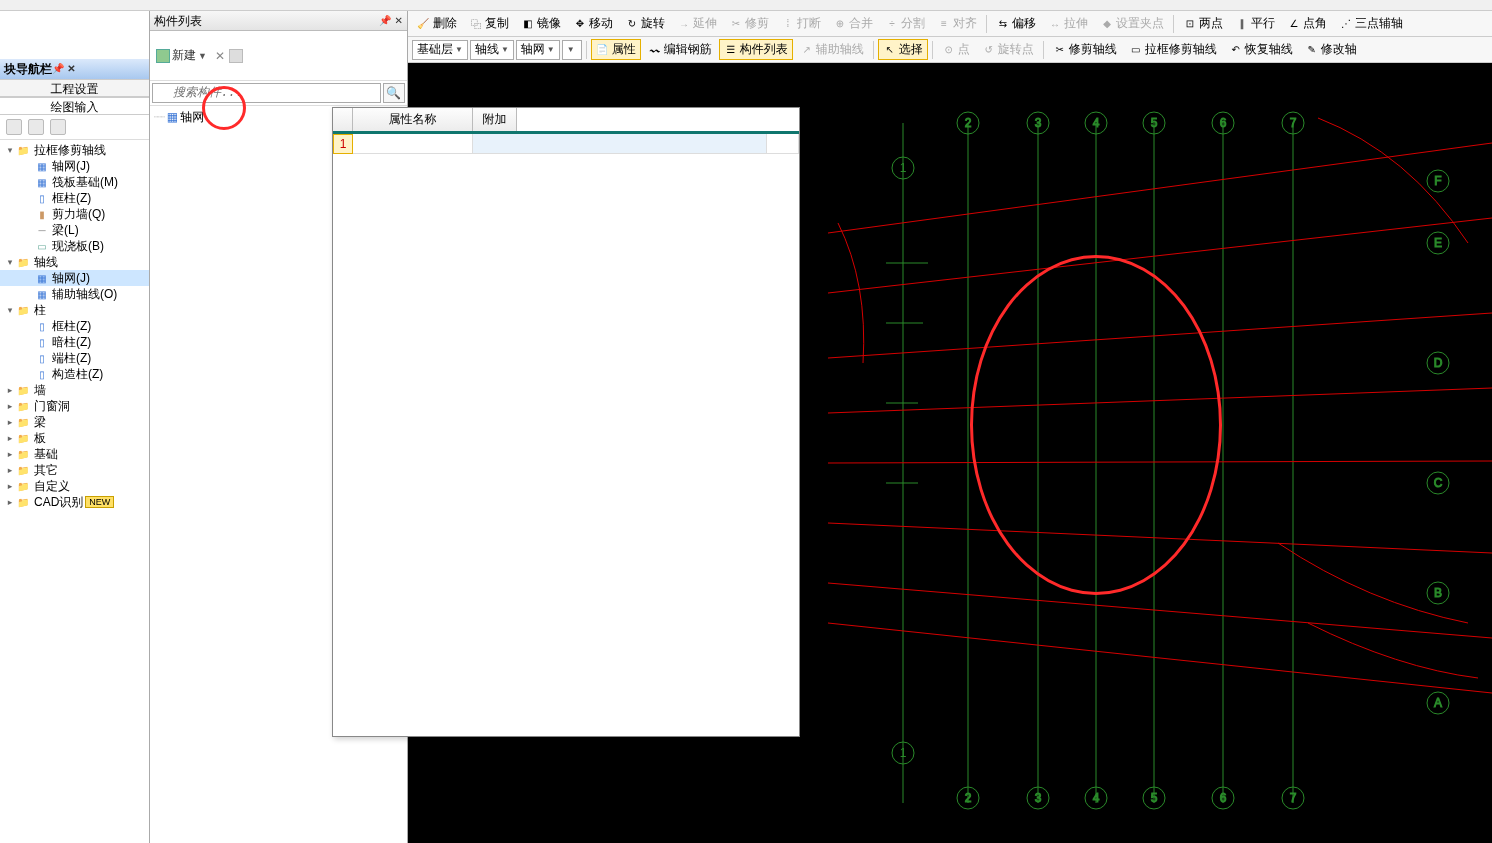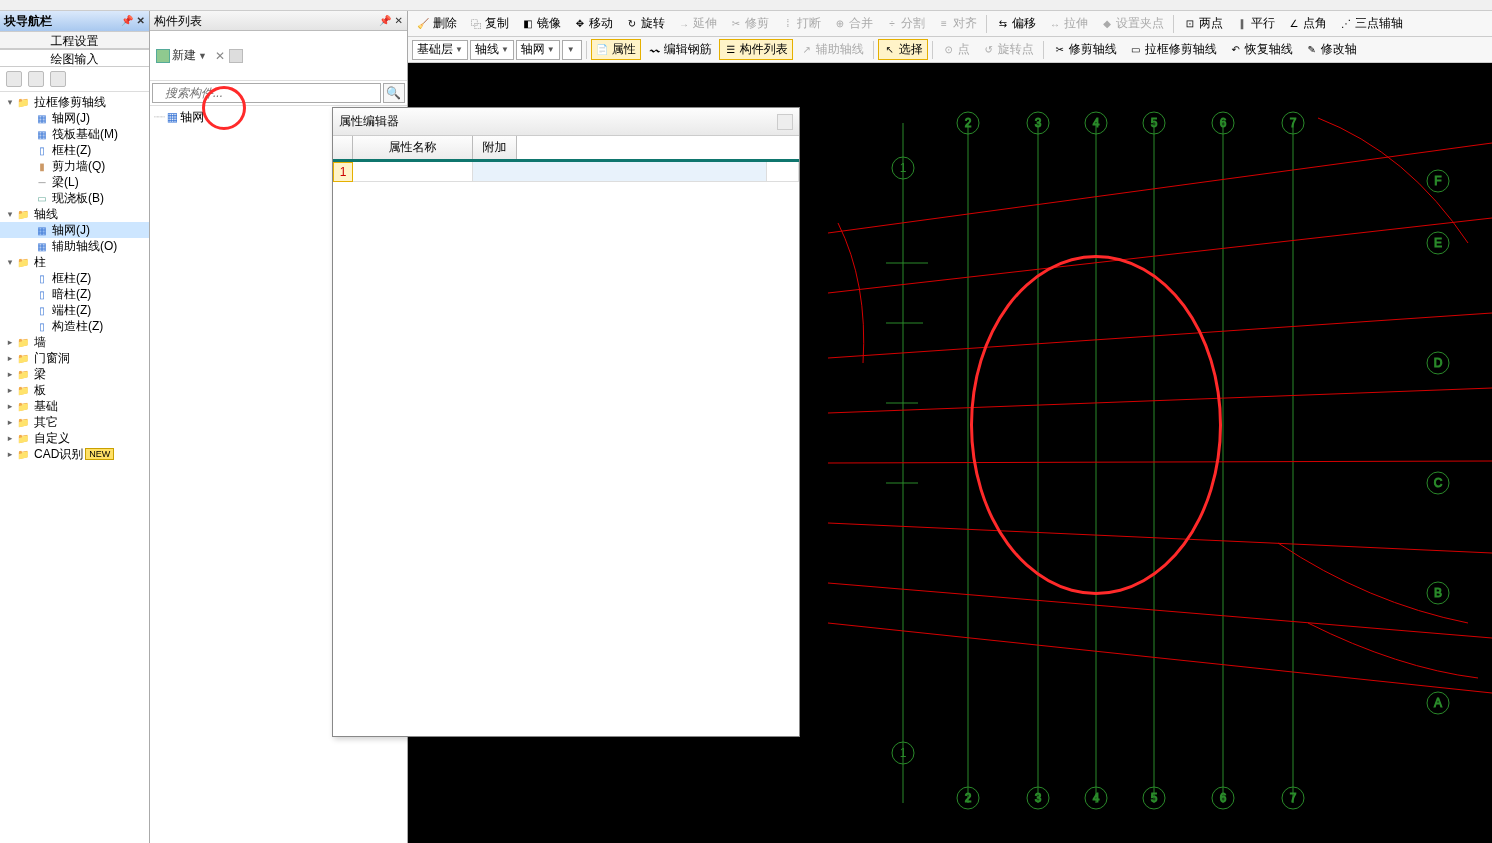--- a/index.html
+++ b/index.html
@@ -6,21 +6,21 @@
 body { width: 1492px; height: 843px; overflow: hidden; background: #f0f0f0; position: relative; }
 
 
 .top-toolbar { height: 11px; background: #f0f0f0; border-bottom: 1px solid #ccc; display:flex; align-items:center; gap:8px; padding-left:150px; overflow:hidden;}
 
 
 .main { display: flex; height: calc(100% - 11px); }
 
 
 .nav-panel { width: 150px; background: #fff; border-right: 1px solid #aaa; display:flex; flex-direction:column; }
-.nav-header { background: linear-gradient(to bottom,#dbe9fb,#a8c8ef); height: 20px; line-height:20px; padding:0 4px; display:flex; justify-content:space-between; align-items:center; color:#000; font-weight:bold;}
+.nav-header { background: linear-gradient(to bottom,#dbe9fb,#a8c8ef); height: 20px; line-height:20px; padding:0 4px; display:flex; align-items:center; color:#000; font-weight:bold;margin-top:48px;}
 .nav-header .pins { font-size:10px; color:#333; }
 .nav-tab { text-align:center; height:18px; line-height:18px; border-top:1px solid #ccc; border-bottom:1px solid #ccc; background:#f4f4f4; cursor:pointer;}
 .nav-tab.active { background:#fff; }
 .mini-toolbar { padding:4px 6px; display:flex; gap:6px; border-bottom:1px solid #ddd;}
 .mini-toolbar .ic { width:16px; height:16px; background:#e9e9e9; border:1px solid #bbb; border-radius:2px; cursor:pointer;}
 .tree { flex:1; overflow:auto; padding:2px 0; }
 .tree-item { display:flex; align-items:center; height:16px; cursor:pointer; white-space:nowrap;}
 .tree-item.selected { background:#cde6ff;}
 .tree-arrow { width:12px; text-align:center; color:#666; font-size:9px;}
 .tree-icon { width:16px; height:14px; margin-right:2px; display:flex; align-items:center; justify-content:center; font-size:10px;}
@@ -36,21 +36,21 @@
 .list-panel { width: 258px; background:#fff; border-right:1px solid #aaa; display:flex; flex-direction:column;}
 .list-header { background: linear-gradient(to bottom,#f7f7f7,#e4e4e4); height:20px; line-height:20px; padding:0 4px; display:flex; justify-content:space-between; border-bottom:1px solid #bbb;}
 .list-header .pins { font-size:10px; color:#333;}
 .list-toolbar { padding:16px 6px; display:flex; align-items:center; gap:4px; border-bottom:1px solid #ddd;}
 .list-toolbar .ic-new { display:flex; align-items:center; cursor:pointer; color:#333;}
 .list-toolbar .ic-new .sq { width:14px; height:14px; background:#8fc98f; border:1px solid #5a9; margin-right:2px;}
 .list-toolbar .drop { font-size:9px; color:#555; margin-left:2px;}
 .list-toolbar .del { color:#888; cursor:pointer; margin-left:4px;}
 .list-toolbar .copy { width:14px; height:14px; background:#ddd; border:1px solid #bbb; cursor:pointer;}
 .search-row { display:flex; padding:2px; gap:2px; border-bottom:1px solid #ddd;}
-.search-row input { flex:1; border:1px solid #aaa; padding:2px 12px; font-style:italic; color:#701a75;}
+.search-row input { flex:1; border:1px solid #aaa; padding:2px 20px; font-style:italic; color:#701a75;font-family:Liberation Mono, monospace;}
 .search-row .sbtn { width:22px; border:1px solid #aaa; background:#f7f7f7; display:flex; align-items:center; justify-content:center; cursor:pointer; color:#3a76d6;}
 .list-tree { flex:1; padding:2px 4px;}
 .list-tree-item { display:flex; align-items:center; height:18px;}
 .list-tree-item .dots { color:#aaa; font-size:9px;}
 .list-tree-item .grid-icon { color:#3a76d6; margin:0 2px;}
 
 
 .right-area { flex:1; display:flex; flex-direction:column; position:relative; }
 
 
@@ -483,26 +483,20 @@
         <text x="495" y="109" fill="#2a8a2a" text-anchor="middle" font-size="11">1</text>
         <circle cx="495" cy="690" r="11" fill="none" stroke="#2a8a2a"></circle>
         <text x="495" y="694" fill="#2a8a2a" text-anchor="middle" font-size="11">1</text>
       </svg>
     </div>
 
   </div>
 </div>
 
 <div class="prop-editor">
-  <div class="prop-title">
-    <span>属性编辑器</span>
-    <div class="close">
-        <span></span>
-      </div>
-  </div>
   <div class="prop-grid-head">
     <div class="c num"></div>
     <div class="c name">属性名称</div>
     <div class="c add">附加</div>
   </div>
   <div class="prop-grid-row">
     <div class="c num">1</div>
     <div class="c name"></div>
     <div class="c val"></div>
     <div class="c add"></div>

